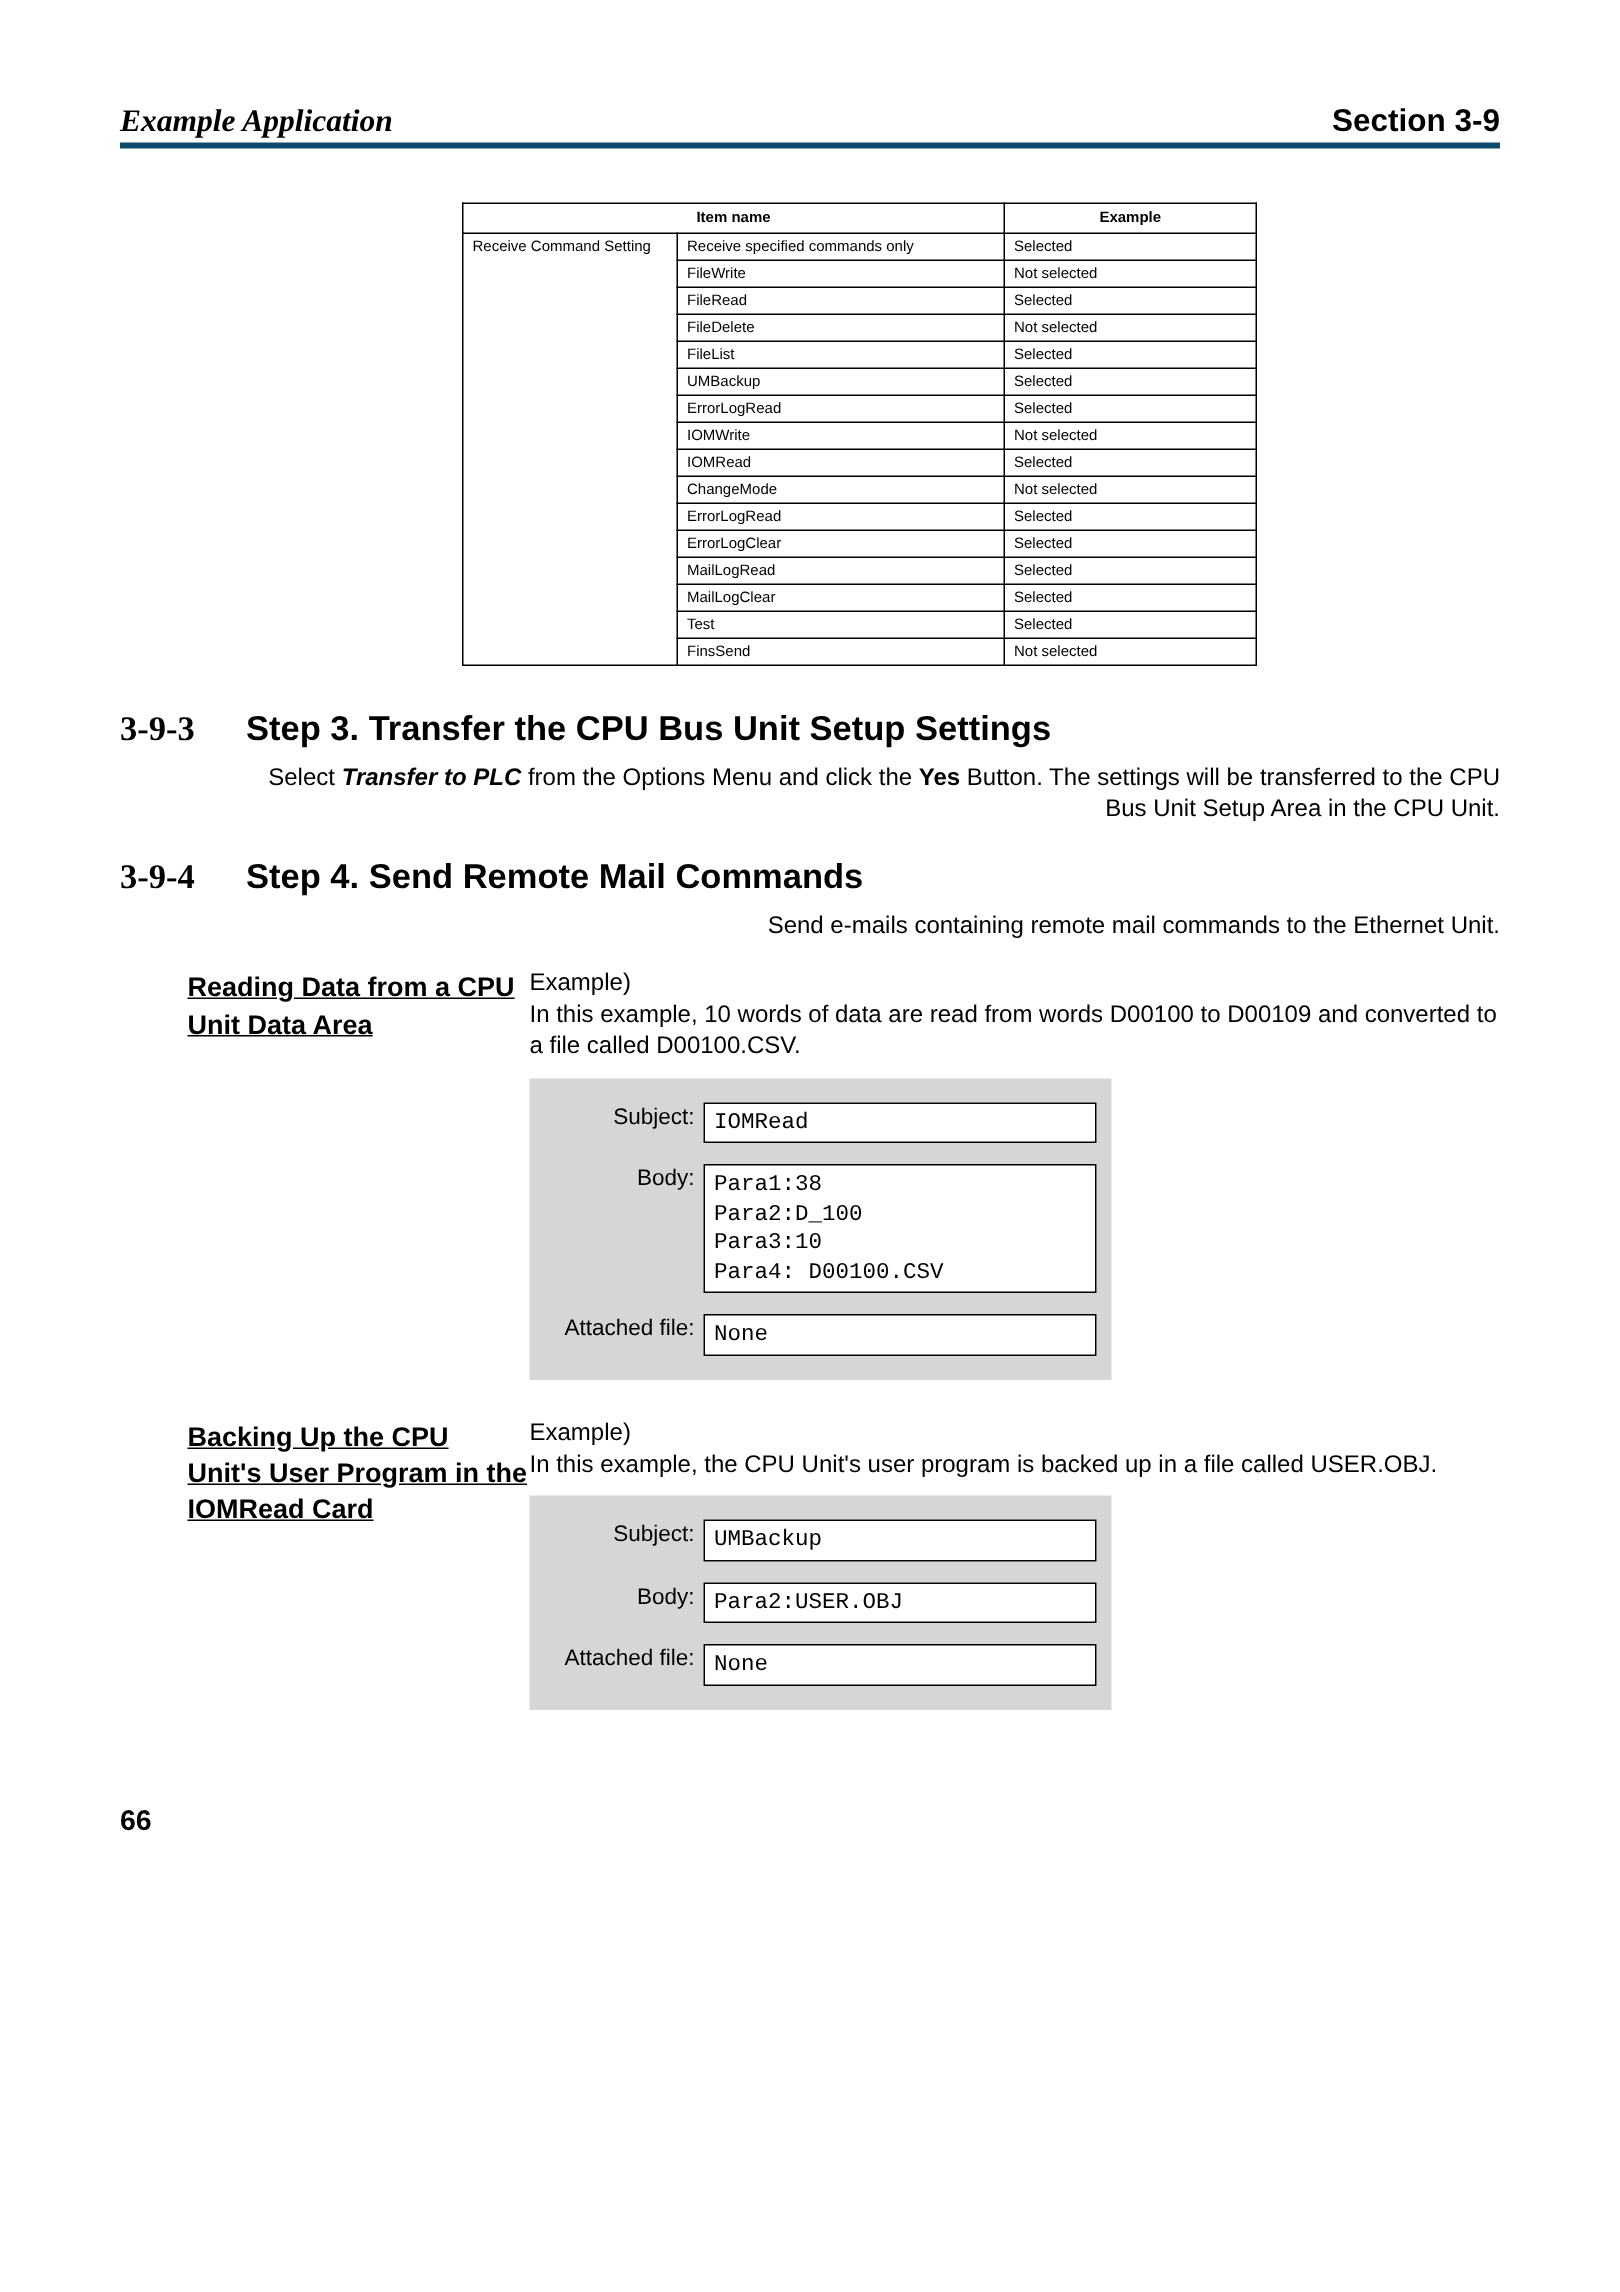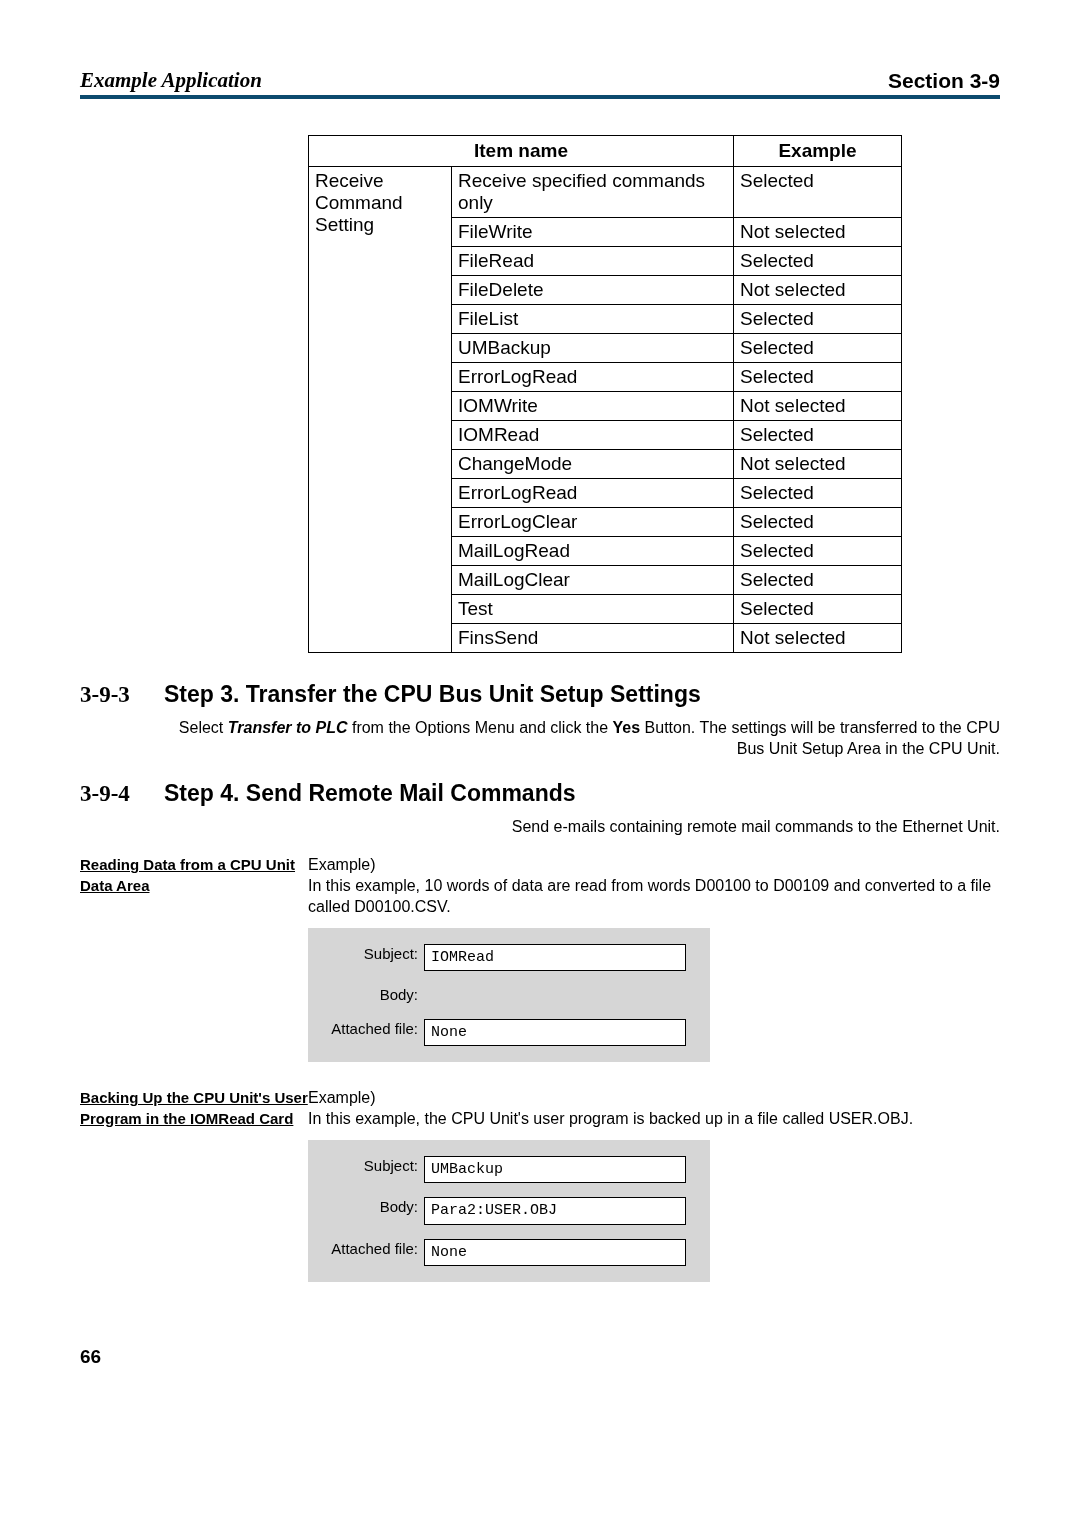--- a/index.html
+++ b/index.html
@@ -32,22 +32,22 @@
   }
   .content {
     padding-left: 0;
   }
   .table-block {
     margin-left: 228px;
     margin-bottom: 28px;
   }
   table.settings {
     border-collapse: collapse;
-    width: 594px;
-    font-size: 19px;
+    width: 530px;
+    font-size: 10px;
   }
   table.settings th, table.settings td {
     border: 1px solid #000;
     padding: 3px 6px;
     text-align: left;
     vertical-align: top;
   }
   table.settings th {
     font-weight: bold;
     text-align: center;
@@ -70,32 +70,33 @@
     text-align: right;
   }
   .row {
     display: flex;
     margin-top: 18px;
   }
   .left-col {
     width: 228px;
     flex-shrink: 0;
     font-weight: bold;
-    font-size: 15px;
+    font-size: 18px;
     text-decoration: underline;
     line-height: 1.35;
+    margin-left: 45px;
   }
   .right-col {
     flex: 1;
     font-size: 16px;
     line-height: 1.3;
   }
   .mailbox {
     background: #d6d6d6;
-    padding: 16px 24px 16px 14px;
+    padding: 16px 10px 16px 14px;
     margin-top: 10px;
     width: 364px;
     font-size: 15px;
   }
   .mail-row {
     display: flex;
     align-items: flex-start;
     margin-bottom: 14px;
   }
   .mail-row:last-child { margin-bottom: 0; }
@@ -226,20 +227,24 @@
     <div class="right-col">
       <div>Example)</div>
       <div>In this example, 10 words of data are read from words D00100 to D00109 and converted to a file called D00100.CSV.</div>
       <div class="mailbox">
         <div class="mail-row">
           <div class="mail-label">Subject:</div>
           <div class="mail-field">IOMRead</div>
         </div>
         <div class="mail-row">
           <div class="mail-label">Body:</div>
+          <div class="mail-field">Para1:38
+Para2:D_100
+Para3:10
+Para4: D00100.CSV</div>
         </div>
         <div class="mail-row">
           <div class="mail-label">Attached file:</div>
           <div class="mail-field">None</div>
         </div>
       </div>
     </div>
   </div>
 
   <div class="row" style="margin-top:26px">

